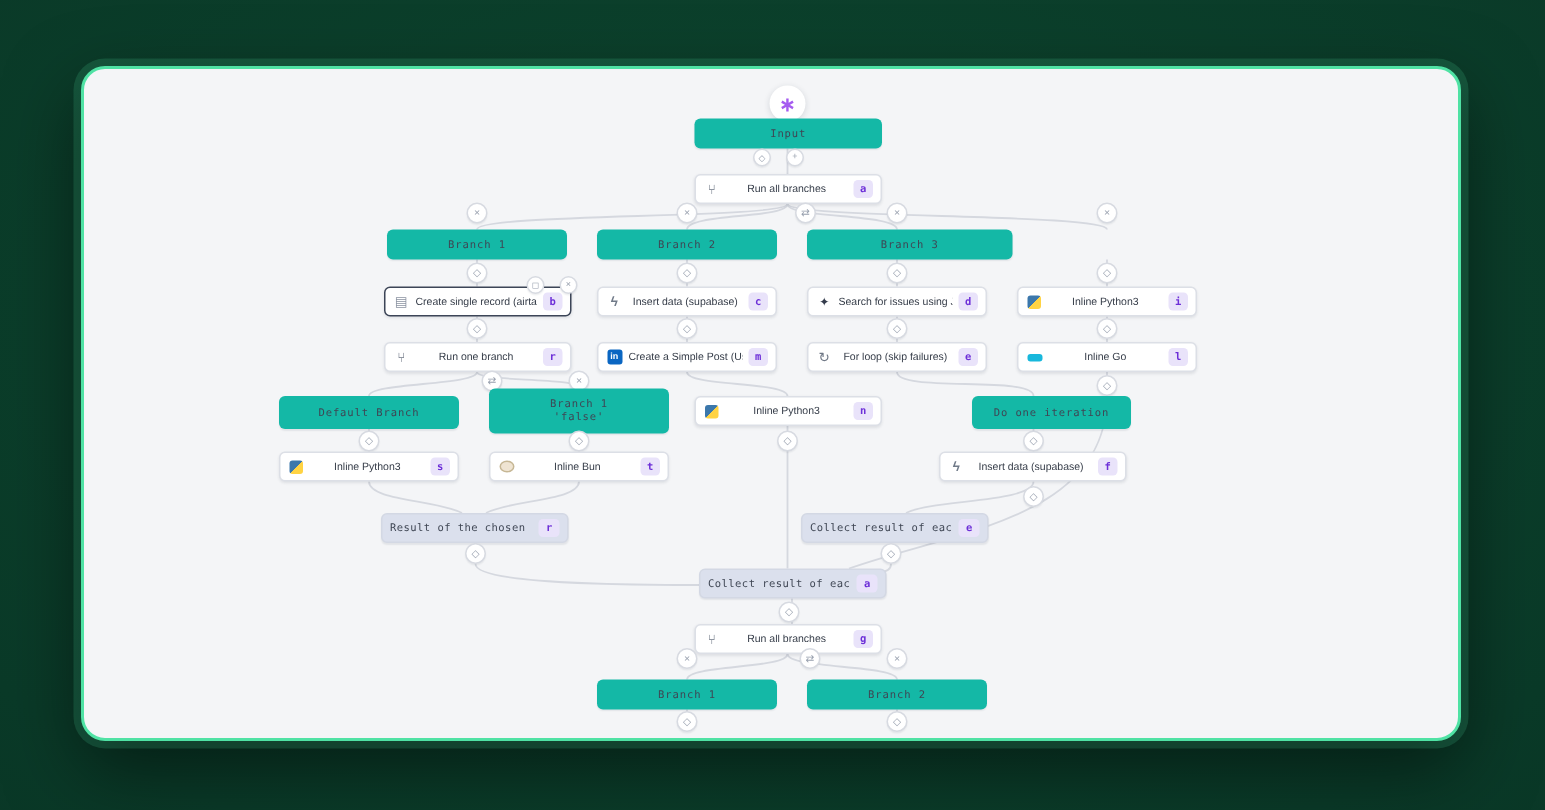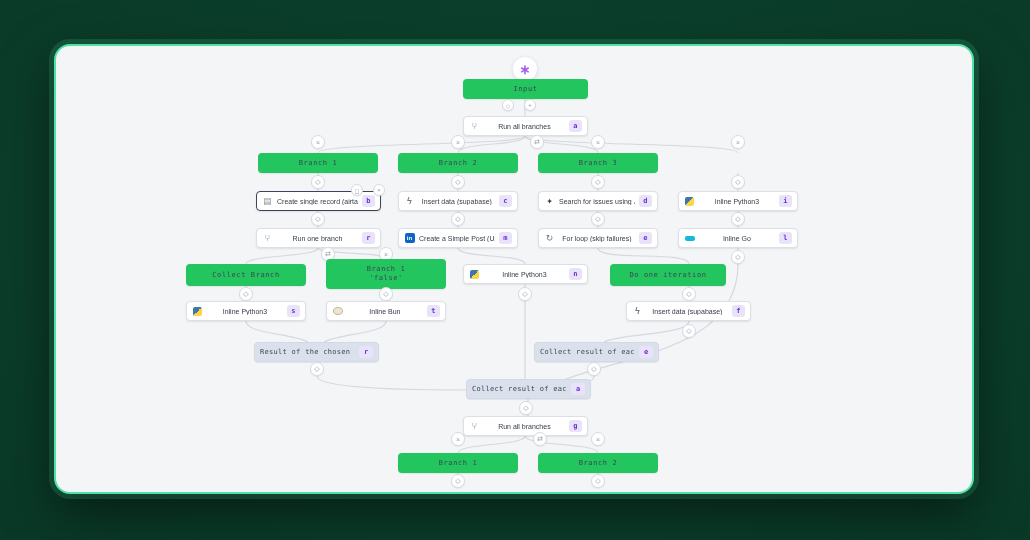--- a/index.html
+++ b/index.html
@@ -18,21 +18,21 @@
   }
   .canvas { position:absolute; inset:0; }
   svg.edges { position:absolute; left:0; top:0; }
   svg.edges path { fill:none; stroke:#d5d8df; stroke-width:1.2; }
 
   .node {
     position:absolute; display:flex; align-items:center; justify-content:center;
     border-radius:4px; font-size:7px; color:#353c48;
   }
   .node.header {
-    background:#22c55e; color:#3f4654;
+    background:#14b8a6; color:#3f4654;
     font-family:"DejaVu Sans Mono", monospace; letter-spacing:.6px;
     box-shadow:0 1px 1px rgba(30,40,60,.08);
   }
   .node.task {
     background:#ffffff; border:1px solid #dcdfe6;
     box-shadow:0 1px 2px rgba(30,40,60,.10);
     padding:0 5px; gap:4px;
   }
   .node.task.selected { border:1.4px solid #3c4557; }
   .node .nlabel {
@@ -160,21 +160,21 @@
   <div class="cir" style="left:675px;top:89px">
         <span>×</span>
       </div>
 
   <div class="node header" style="left:202px;top:107px;width:120px;height:20px">
         <span class="nlabel">Branch 1</span>
       </div>
   <div class="node header" style="left:342px;top:107px;width:120px;height:20px">
         <span class="nlabel">Branch 2</span>
       </div>
-  <div class="node header" style="left:482px;top:107px;width:120px;height:20px">
+  <div class="node header" style="left:482px;top:107px;width:137px;height:20px">
         <span class="nlabel">Branch 3</span>
       </div>
 
   <div class="cir" style="left:255px;top:129px">
         <span>◇</span>
       </div>
   <div class="cir" style="left:395px;top:129px">
         <span>◇</span>
       </div>
   <div class="cir" style="left:535px;top:129px">
@@ -256,34 +256,34 @@
         <span>⇄</span>
       </div>
   <div class="cir" style="left:323px;top:201px">
         <span>×</span>
       </div>
   <div class="cir" style="left:675px;top:204px">
         <span>◇</span>
       </div>
 
   <div class="node header" style="left:130px;top:218px;width:120px;height:22px">
-        <span class="nlabel">Collect Branch</span>
+        <span class="nlabel">Default Branch</span>
       </div>
   <div class="node header twoline" style="left:270px;top:213px;width:120px;height:30px">
     <span class="nlabel">Branch 1</span>
     <span class="nlabel">'false'</span>
   </div>
   <div class="node task" style="left:407px;top:218px;width:125px;height:20px">
     <span class="nicon">
           <span class="i-python"></span>
         </span>
     <span class="nlabel">Inline Python3</span>
     <span class="badge">n</span>
   </div>
-  <div class="node header" style="left:554px;top:218px;width:116px;height:22px">
+  <div class="node header" style="left:592px;top:218px;width:106px;height:22px">
         <span class="nlabel">Do one iteration</span>
       </div>
 
   <div class="cir" style="left:183px;top:241px">
         <span>◇</span>
       </div>
   <div class="cir" style="left:323px;top:241px">
         <span>◇</span>
       </div>
   <div class="cir" style="left:462px;top:241px">

